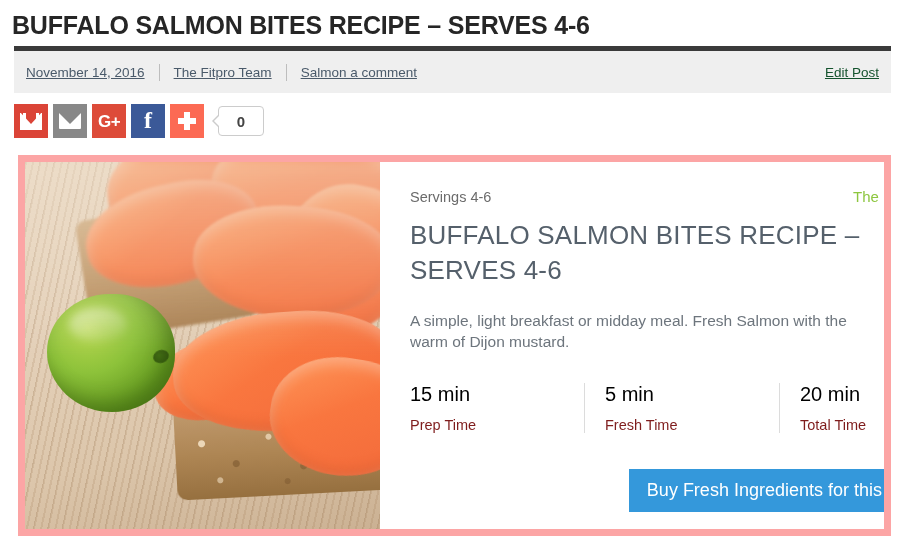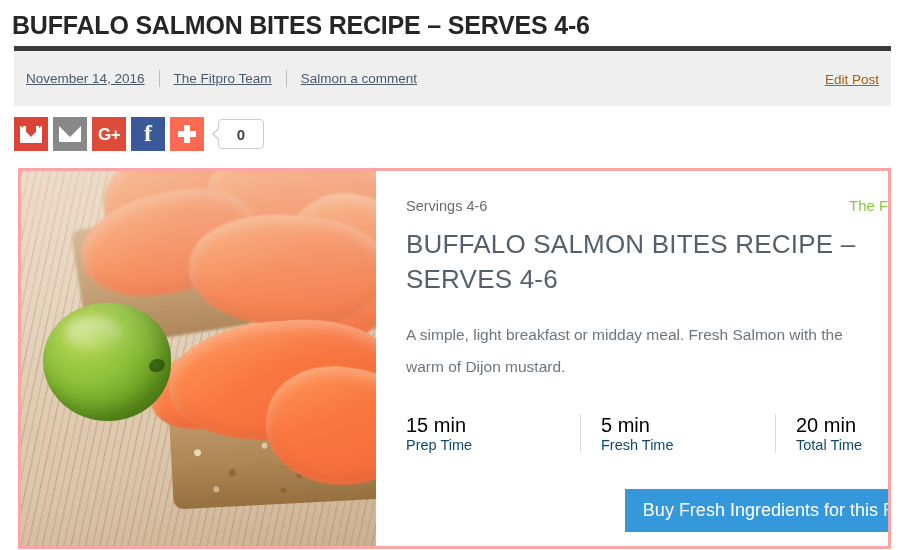--- a/index.html
+++ b/index.html
@@ -29,21 +29,21 @@
   .title-rule {
     height: 5px;
     background: #3a3a3a;
     margin: 4px 14px 0 14px;
   }
 
   
   .meta-bar {
     background: #efefef;
     margin: 0 14px;
-    height: 55px;
+    height: 42px;
     display: flex;
     align-items: center;
     padding: 0 12px;
     box-sizing: border-box;
   }
   .meta-left {
     display: flex;
     align-items: center;
     flex: 1 1 auto;
     gap: 0px;
@@ -55,21 +55,21 @@
     white-space: nowrap;
     cursor: pointer;
   }
   .meta-sep {
     display: inline-block;
     width: 1px;
     height: 17px;
     background: #bdbdbd;
     margin: 0 14px;
   }
-  .meta-right .meta-link { color: #a16207; }
+  .meta-right .meta-link { color: #14532d; }
 
   
   .share-row {
     display: flex;
     align-items: center;
     padding: 8px 0 0 14px;
     height: 48px;
     box-sizing: border-box;
   }
   .share-btn {
@@ -188,21 +188,21 @@
     margin-top: -6px;
     width: 0; height: 0;
     border-top: 6px solid transparent;
     border-bottom: 6px solid transparent;
     border-right: 6px solid #ffffff;
   }
 
   
   .recipe-card {
     margin: 14px 14px 0 18px;
-    border: 3px solid #fca5a5;
+    border: 7px solid #fca5a5;
     background: #ffffff;
     display: flex;
     height: 381px;
     box-sizing: border-box;
     overflow: hidden;
   }
   .card-photo {
     width: 355px;
     flex: 0 0 355px;
     position: relative;
@@ -233,21 +233,21 @@
     font-size: 26px;
     font-weight: normal;
     color: #55606b;
     line-height: 35px;
     margin: 13px 0 0 0;
     letter-spacing: 0.2px;
   }
   .recipe-desc {
     font-size: 15.5px;
     color: #6d757d;
-    line-height: 32px;
+    line-height: 21px;
     margin-top: 22px;
     max-width: 440px;
   }
 
   .times {
     display: flex;
     margin-top: 31px;
   }
   .time-col {
     flex: 0 0 auto;
@@ -255,21 +255,22 @@
   }
   .time-col.c1 { width: 152px; }
   .time-col.c2 { width: 152px; border-left: 1px solid #dcdcdc; padding-left: 20px; }
   .time-col.c3 { width: 140px; border-left: 1px solid #dcdcdc; padding-left: 20px; }
   .time-val {
     font-size: 20px;
     color: #000000;
   }
   .time-lbl {
     font-size: 14.5px;
-    color: #0c4a6e;
+    color: #7f1d1d;
+    margin-top: 11px;
   }
 
   .cta-wrap {
     display: flex;
     justify-content: flex-end;
     margin-top: 36px;
     padding-right: 1px;
   }
   .cta-btn {
     background: #3498db;

